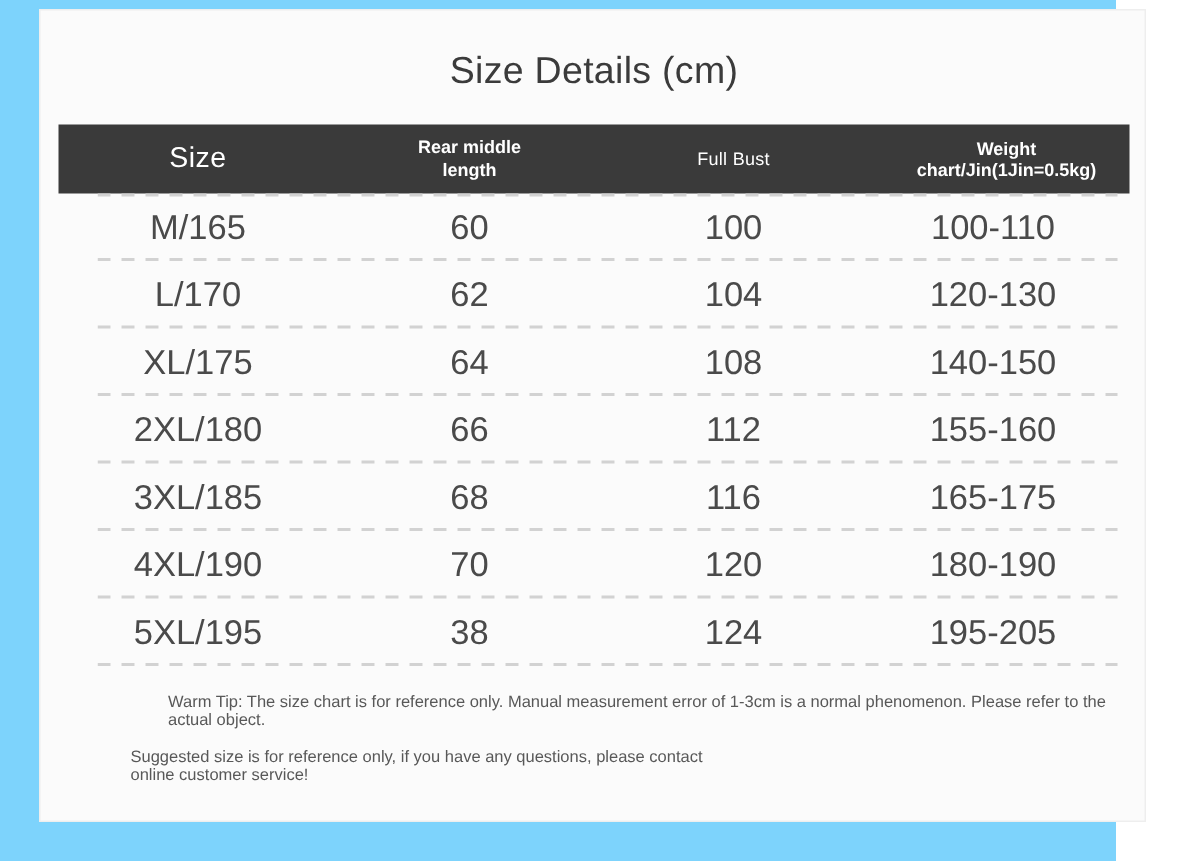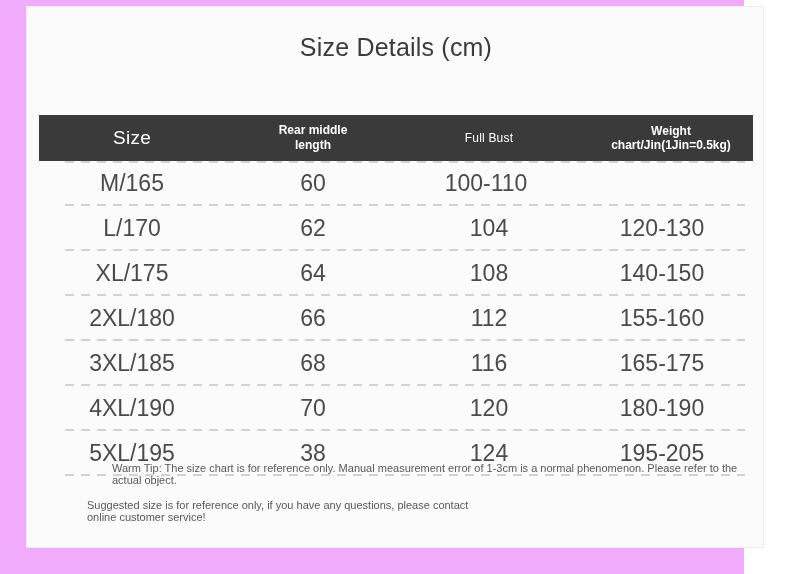--- a/index.html
+++ b/index.html
@@ -11,21 +11,21 @@
     height: 574px;
     background: #ffffff;
     font-family: "Liberation Sans", sans-serif;
     overflow: hidden;
   }
   .page {
     position: relative;
     width: 744px;
     height: 574px;
     box-sizing: border-box;
-    background: #f0abfc;
+    background: #7dd3fc;
   }
   .card {
     position: absolute;
     left: 26px;
     top: 6px;
     width: 738px;
     height: 542px;
     background: #fbfbfb;
     border: 1px solid #eeeeee;
     box-sizing: border-box;
@@ -39,21 +39,20 @@
     font-size: 25px;
     color: #3b3b3b;
     font-weight: normal;
     letter-spacing: 0.2px;
   }
   .table {
     position: absolute;
     left: 12px;
     top: 76px;
     width: 714px;
-    margin-top: 32px;
   }
   .thead {
     display: flex;
     align-items: center;
     background: #3a3a3a;
     height: 46px;
     color: #ffffff;
   }
   .col {
     box-sizing: border-box;
@@ -160,20 +159,21 @@
         <div class="col c3">Full Bust</div>
         <div class="col c4">
           <div>Weight</div>
           <div>chart/Jin(1Jin=0.5kg)</div>
         </div>
       </div>
 
       <div class="row first">
         <div class="col c1 cell">M/165</div>
         <div class="col c2 cell">60</div>
+        <div class="col c3 cell">100</div>
         <div class="col c4 cell">100-110</div>
       </div>
 
       <div class="row">
         <div class="col c1 cell">L/170</div>
         <div class="col c2 cell">62</div>
         <div class="col c3 cell">104</div>
         <div class="col c4 cell">120-130</div>
       </div>
 

